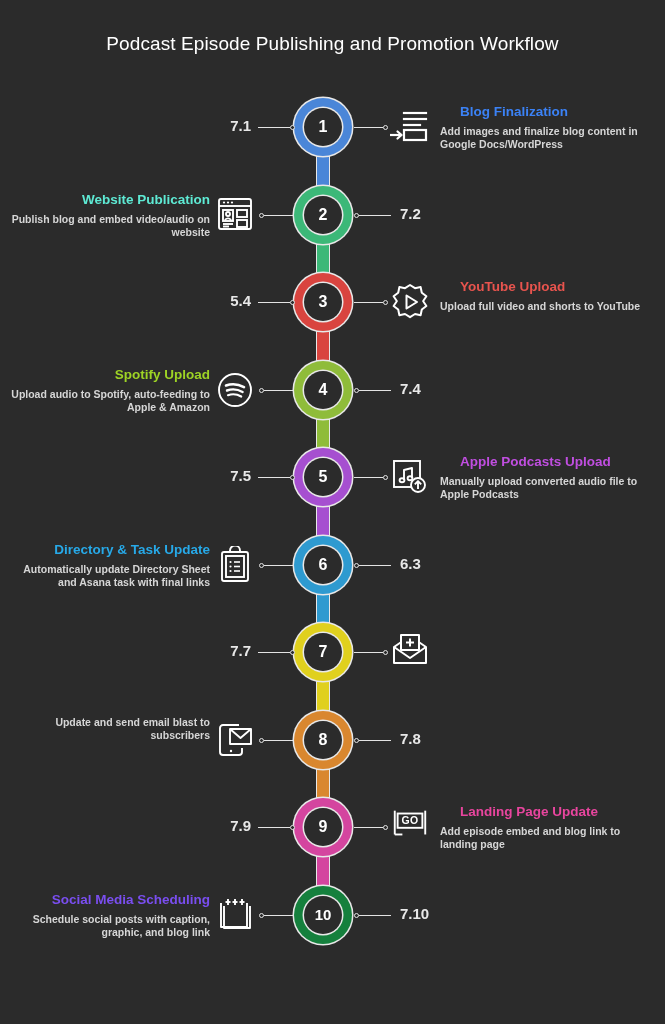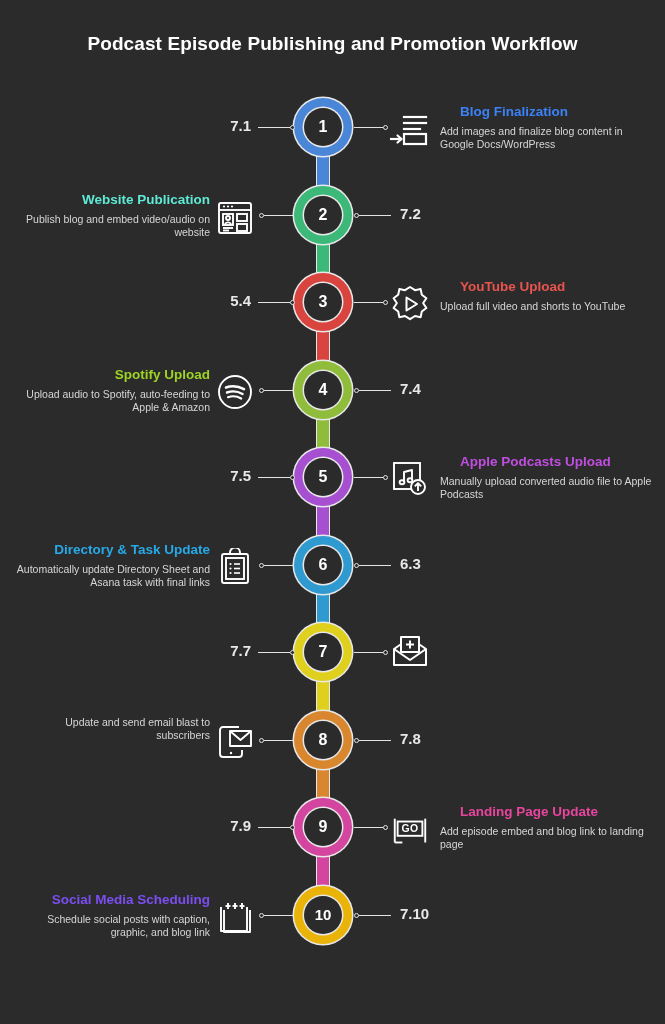--- a/index.html
+++ b/index.html
@@ -15,21 +15,21 @@
     background: #2b2b2b;
   }
 
   
   .page-title {
     position: absolute;
     top: 33px; left: 0; width: 665px;
     text-align: center;
     color: #ffffff;
     font-size: 19px;
-    font-weight: bold;
+    font-weight: normal;
     letter-spacing: 0.1px;
   }
 
   
   .spine-seg {
     position: absolute;
     left: 316px;
     width: 14px;
     border-left: 1px solid #e8e8e8;
     border-right: 1px solid #e8e8e8;
@@ -123,42 +123,42 @@
   .content-leader.to-right .line { order: 1; }
   .content-leader.to-right .dot  { order: 2; }
   .content-leader.to-left { left: 259px; }
   .content-leader.to-left .line { order: 2; }
   .content-leader.to-left .dot  { order: 1; }
 
   .icon-box {
     position: absolute;
     top: 10px;
     width: 40px; height: 40px;
-    display: flex; align-items: flex-end; justify-content: center;
+    display: flex; align-items: flex-start; justify-content: center;
   }
   .icon-box.right { left: 390px; }
   .icon-box.left  { left: 215px; }
   .icon-box svg { display: block; }
 
   .text-block { position: absolute; top: 5px; }
   .text-block.right { left: 440px; width: 215px; text-align: left; }
   .text-block.left  { left: 10px;  width: 200px; text-align: right; }
 
   .step-title {
     font-size: 13.5px;
     font-weight: bold;
     line-height: 17px;
     margin-bottom: 5px;
     padding-left: 20px;
   }
   .step-desc {
     font-size: 10.5px;
     color: #d6d6d6;
     line-height: 13px;
-    font-weight: normal;
+    font-weight: bold;
   }
 </style>
 </head>
 <body>
 
 <div id="page">
 
   <div class="page-title">Podcast Episode Publishing and Promotion Workflow</div>
 
   <div id="spines">
@@ -471,21 +471,21 @@
      <text x="21" y="16.5" text-anchor="middle" fill="#fff" font-family="'Liberation Sans',sans-serif" font-size="11" font-weight="bold" letter-spacing="0.5">GO</text>
           </svg>
         </div>
 
     <div class="text-block right">
       <div class="step-title" style="color:#e8459e">Landing Page Update</div>
       <div class="step-desc">Add episode embed and blog link to landing page</div>
     </div>
   </div>
       <div class="step" style="top: 885.5px;">
-    <div class="node" style="background:#eab308">
+    <div class="node" style="background:#15803d">
       <div class="node-inner ten">10</div>
     </div>
 
     <div class="leader right">
       <div class="dot"></div>
       <div class="line"></div>
     </div>
     <div class="leader-text right">7.10</div>
 
     <div class="content-leader to-left">

